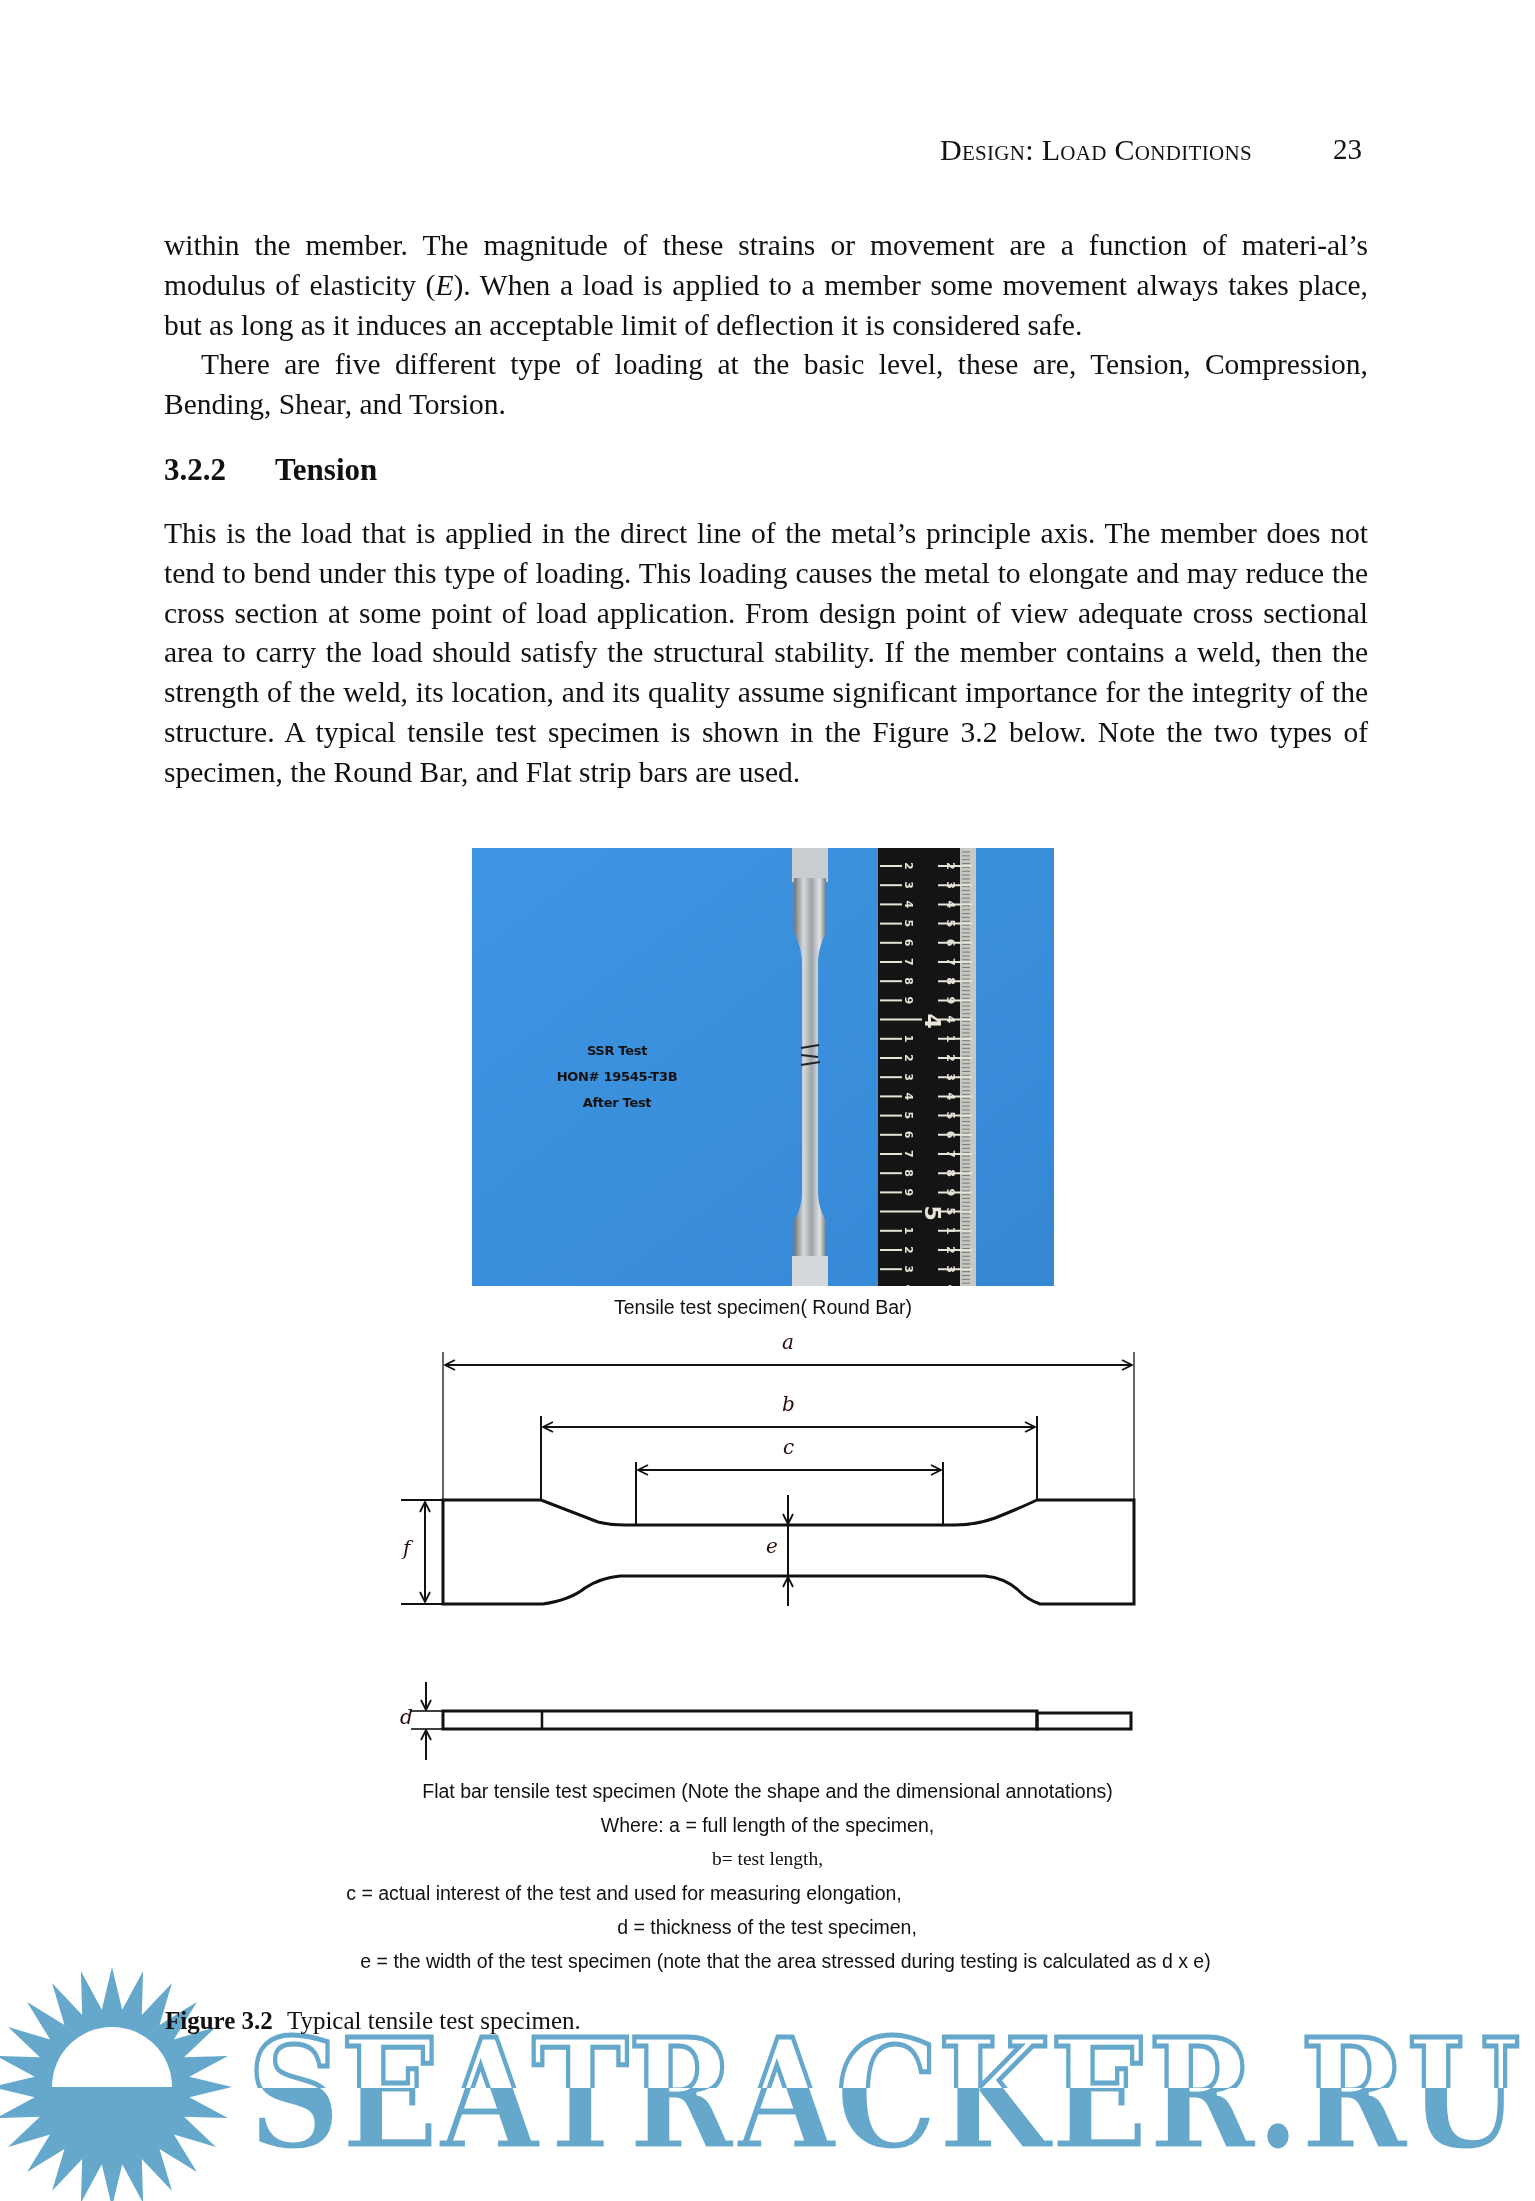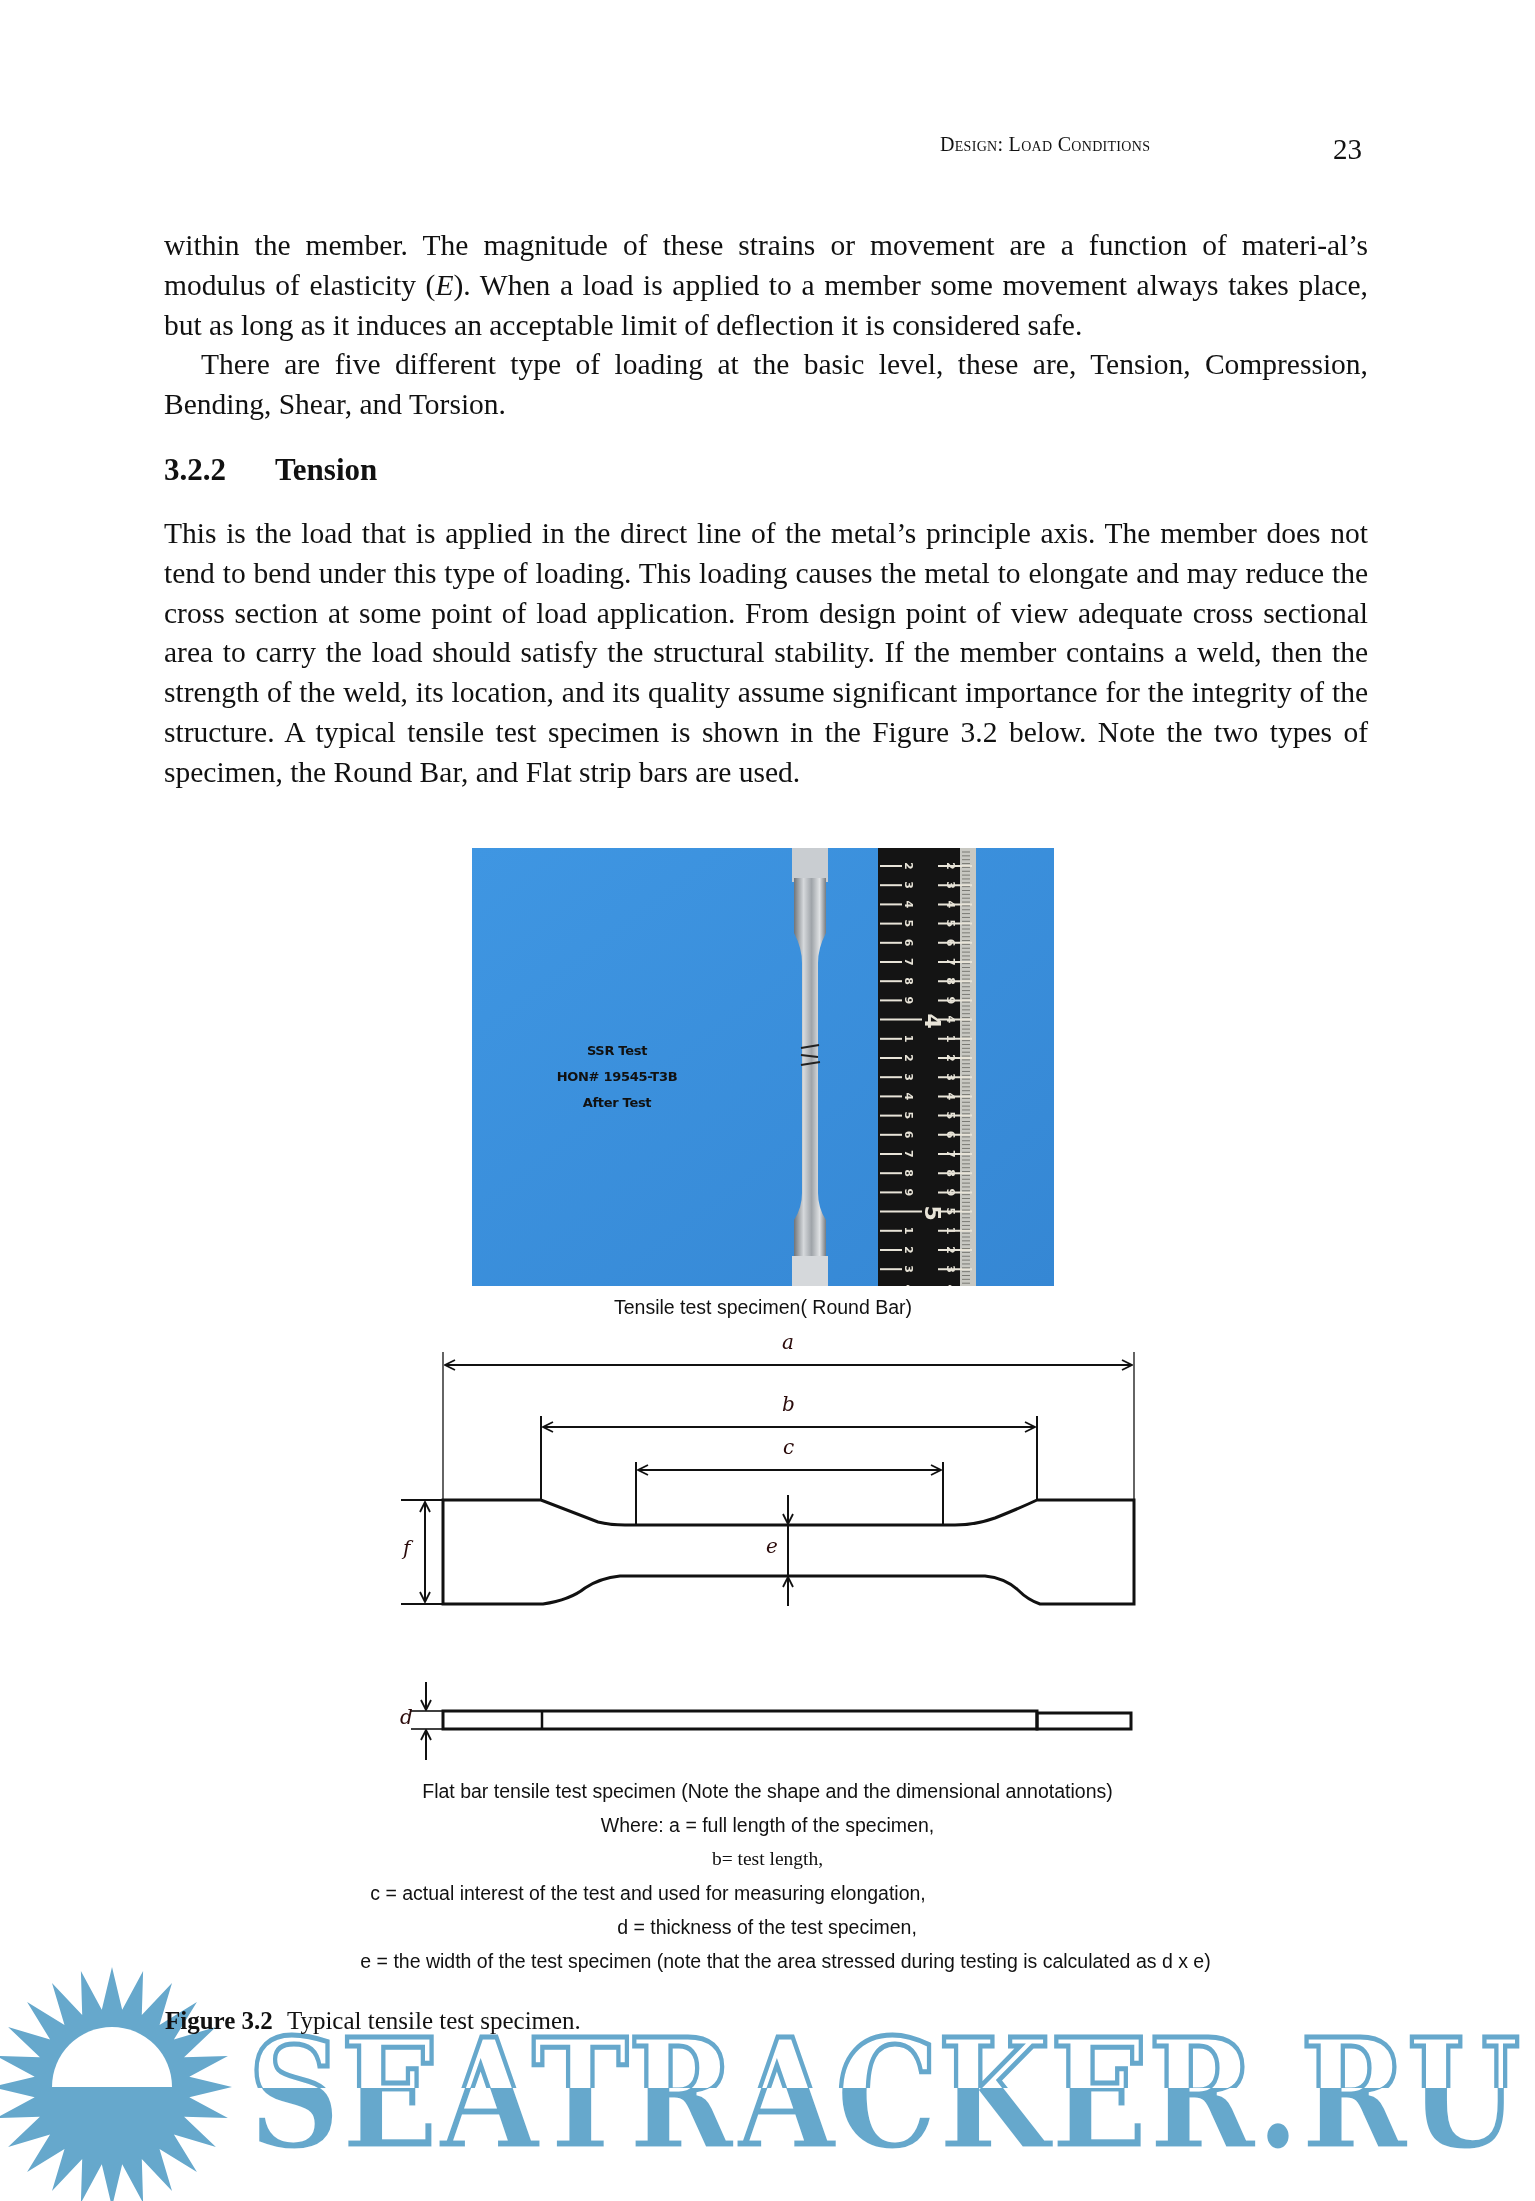--- a/index.html
+++ b/index.html
@@ -1,19 +1,19 @@
 <!DOCTYPE html>
 <html><head>
 <meta charset="utf-8">
 <style>
   html, body { margin: 0; padding: 0; background: #ffffff; }
   body { width: 1535px; height: 2201px; position: relative; overflow: hidden;
          font-family: "Liberation Serif", "DejaVu Serif", serif; color: #111; }
   .abs { position: absolute; }
-  .running-head { left: 940px; top: 133px; font-size: 20px; letter-spacing: 0.3px; font-variant: small-caps; white-space: nowrap; }
+  .running-head { left: 940px; top: 133px; font-size: 30px; letter-spacing: 0.3px; font-variant: small-caps; white-space: nowrap; }
   .page-num { left: 1333px; top: 133px; font-size: 29px; }
   .para { left: 164px; width: 1204px; font-size: 29.5px; line-height: 39.8px; text-align: justify; }
   .para p { margin: 0; text-indent: 0; }
   .para p.indent { text-indent: 37px; }
   .sec-head { left: 164px; top: 452px; font-size: 31px; font-weight: bold; white-space: nowrap; }
   .sec-head .num { display: inline-block; width: 111px; }
   .photo { left: 472px; top: 848px; width: 582px; height: 438px; background: #3b90dc; overflow: hidden; }
   .photo-label { left: 0; top: 190px; width: 290px; text-align: center; font-family: "DejaVu Sans", sans-serif; font-weight: bold; font-size: 13px; line-height: 26px; color: #111; letter-spacing: -0.3px; }
   .cap { font-family: "Liberation Sans", "DejaVu Sans", sans-serif; font-size: 19.5px; color: #111; white-space: nowrap; text-align: center; }
   .dim-label { font-family: "DejaVu Serif", serif; font-style: italic; font-size: 20px; color: #2a0a0a; }
@@ -329,21 +329,21 @@
 <div class="abs dim-label" style="left:782px; top:1330px;">a</div>
 <div class="abs dim-label" style="left:782px; top:1392px;">b</div>
 <div class="abs dim-label" style="left:783px; top:1435px;">c</div>
 <div class="abs dim-label" style="left:766px; top:1534px;">e</div>
 <div class="abs dim-label" style="left:403px; top:1536px;">f</div>
 <div class="abs dim-label" style="left:400px; top:1705px;">d</div>
 
 <div class="abs cap" style="left:0; width:1535px; top:1780px;">Flat bar tensile test specimen (Note the shape and the dimensional annotations)</div>
 <div class="abs cap" style="left:0; width:1535px; top:1814px;">Where: a = full length of the specimen,</div>
 <div class="abs cap" style="left:0; width:1535px; top:1848px;font-family:Liberation Serif, serif;">b= test length,</div>
-<div class="abs cap" style="left:0; width:1248px; top:1882px;padding-left:24px;">c = actual interest of the test and used for measuring elongation,</div>
+<div class="abs cap" style="left:0; width:1248px; top:1882px;">c = actual interest of the test and used for measuring elongation,</div>
 <div class="abs cap" style="left:0; width:1534px; top:1916px;">d = thickness of the test specimen,</div>
 <div class="abs cap" style="left:0; width:1535px; top:1950px;margin-left:18px;">e = the width of the test specimen (note that the area stressed during testing is calculated as d x e)</div>
 
 <svg class="abs" style="left:0;top:1960px;" width="1535" height="241">
   <g id="sun">
       <polygon points="112.0,7.0 122.2,49.7 143.1,11.1 141.8,54.9 172.0,23.1 159.5,65.1 196.9,42.1 173.9,79.5 215.9,67.0 184.1,97.2 227.9,95.9 189.3,116.8 232.0,127.0 189.3,137.2 227.9,158.1 184.1,156.8 215.9,187.0 173.9,174.5 196.9,211.9 159.5,188.9 172.0,230.9 141.8,199.1 143.1,242.9 122.2,204.3 112.0,247.0 101.8,204.3 80.9,242.9 82.2,199.1 52.0,230.9 64.5,188.9 27.1,211.9 50.1,174.5 8.1,187.0 39.9,156.8 -3.9,158.1 34.7,137.2 -8.0,127.0 34.7,116.8 -3.9,95.9 39.9,97.2 8.1,67.0 50.1,79.5 27.1,42.1 64.5,65.1 52.0,23.1 82.2,54.9 80.9,11.1 101.8,49.7" fill="#66a8cc"></polygon>
       <path d="M52,127 A60,60 0 0 1 172,127 Z" fill="#ffffff"></path>
     </g>
   <text id="wm-text" x="248" y="188" font-family="DejaVu Serif, serif" font-weight="bold" font-size="152" textLength="1272" lengthAdjust="spacingAndGlyphs" fill="#66a8cc" stroke="#ffffff" stroke-width="3">SEATRACKER.RU</text>
 <clipPath id="upperhalf">

